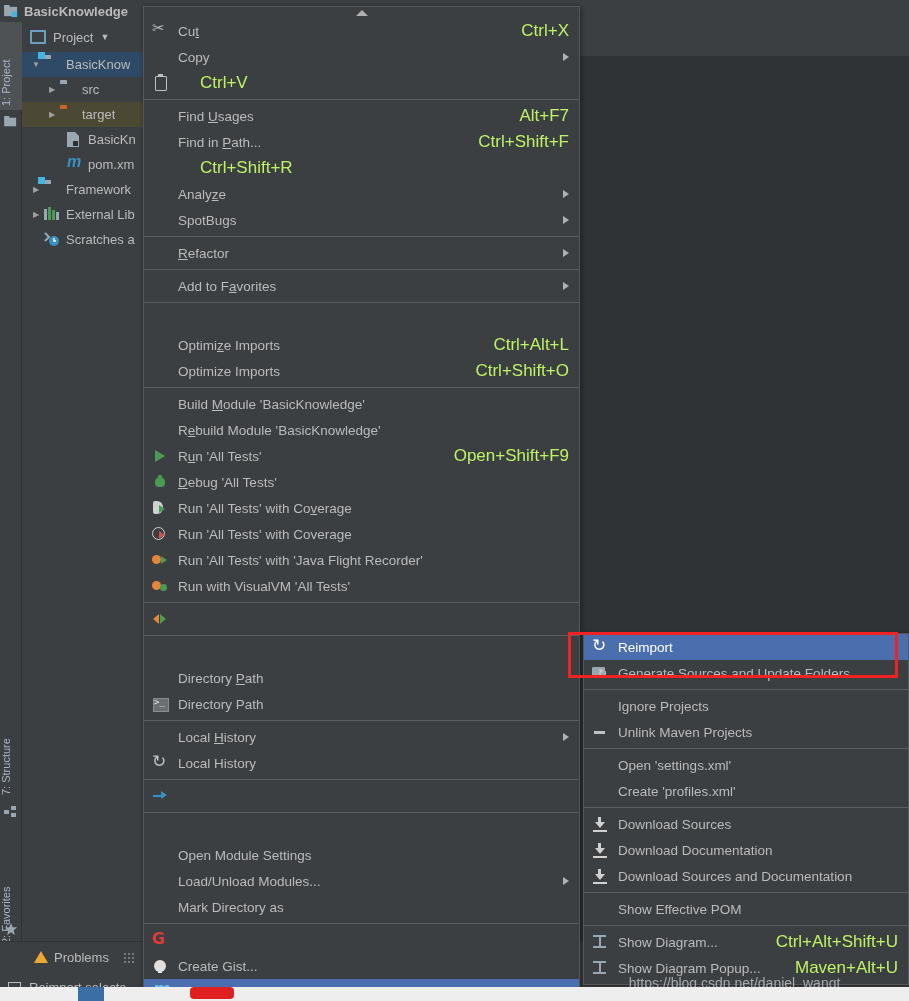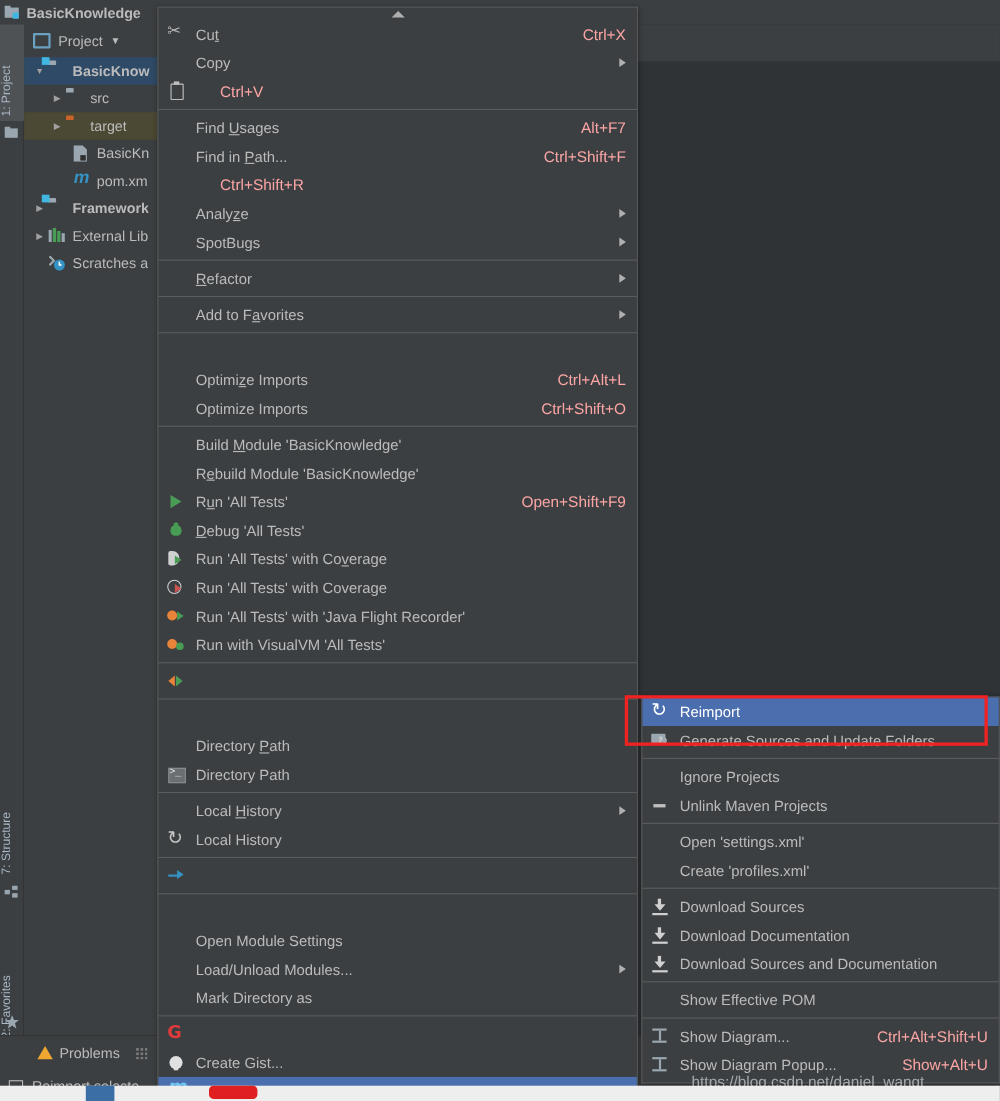--- a/index.html
+++ b/index.html
@@ -61,21 +61,21 @@
     margin-right:7px; border-radius:1px;
   }
   .proj-header .caret { margin-left:7px; font-size:9px; color:#bbb;}
   .tree { font-size:13px; color:#bbbbbb; }
   .trow { display:flex; align-items:center; height:25px; padding-left:6px; white-space:nowrap; }
   .trow.sel   { background:#2f4a66; }
   .trow.hl    { background:#4b4833; }
   .trow .arrow { width:16px; text-align:center; font-size:8px; color:#a0a0a0; flex:0 0 16px;}
   .trow .ico { width:17px; height:15px; margin-right:5px; flex:0 0 17px; position:relative;}
   .trow .lbl { overflow:hidden; }
-  .trow.bold .lbl { font-weight:bold; }
+  .trow.bold .lbl { font-weight:normal; }
   .ind1 { padding-left:6px; }
   .ind2 { padding-left:22px; }
   .ind3 { padding-left:44px; }
 
   
   .folder { width:16px;height:13px;background:#9aa7b0;border-radius:1px 2px 2px 2px; position:relative; top:1px;}
   .folder:before { content:''; position:absolute; left:0; top:-3px; width:7px;height:4px;background:#9aa7b0;border-radius:1px 1px 0 0;}
   .folder.orange { background:#c9632a; }
   .folder.orange:before { background:#c9632a; }
   .folder .badge { position:absolute; right:-1px; bottom:-1px; width:7px;height:7px;background:#40b6e0; }
@@ -142,21 +142,21 @@
     border-left:6px solid transparent; border-right:6px solid transparent;
     border-bottom:6px solid #b0b0b0;
   }
   .mi {
     height:26px; display:flex; align-items:center; position:relative;
     padding-left:8px; padding-right:10px; white-space:nowrap;
   }
   .mi.sel { background:#4b6eaf; color:#ffffff; }
   .mi .mico { width:18px; height:16px; margin-right:8px; flex:0 0 18px; position:relative; }
   .mi .mlbl { flex:1 1 auto; }
-  .mi .mkey { color:#fca5a5; font-size:14px; margin-left:22px; }
+  .mi .mkey { color:#bef264; font-size:17px; margin-left:22px; }
   .mi .marrow {
     margin-left:14px; width:0;height:0;
     border-top:4.5px solid transparent;border-bottom:4.5px solid transparent;
     border-left:6px solid #b0b0b0;
   }
   .mi.sel .marrow { border-left-color:#ffffff; }
   .msep { height:1px; background:#5a5c5e; margin:3px 0; }
   u { text-decoration: underline; }
 
   
@@ -696,21 +696,21 @@
       <span class="mlbl">Show Diagram...</span>
       <span class="mkey">Ctrl+Alt+Shift+U</span>
     </div>
     <div class="mi">
       <span class="mico">
           <span class="ic-diagram">
             <i></i>
           </span>
         </span>
       <span class="mlbl">Show Diagram Popup...</span>
-      <span class="mkey">Show+Alt+U</span>
+      <span class="mkey">Maven+Alt+U</span>
     </div>
   </div>
 
   <div class="redbox"></div>
 
   <div class="watermark">https://blog.csdn.net/daniel_wangt</div>
 
   <div class="bottom-strip">
     <span class="bs-blue"></span>
     <span class="bs-red"></span>

